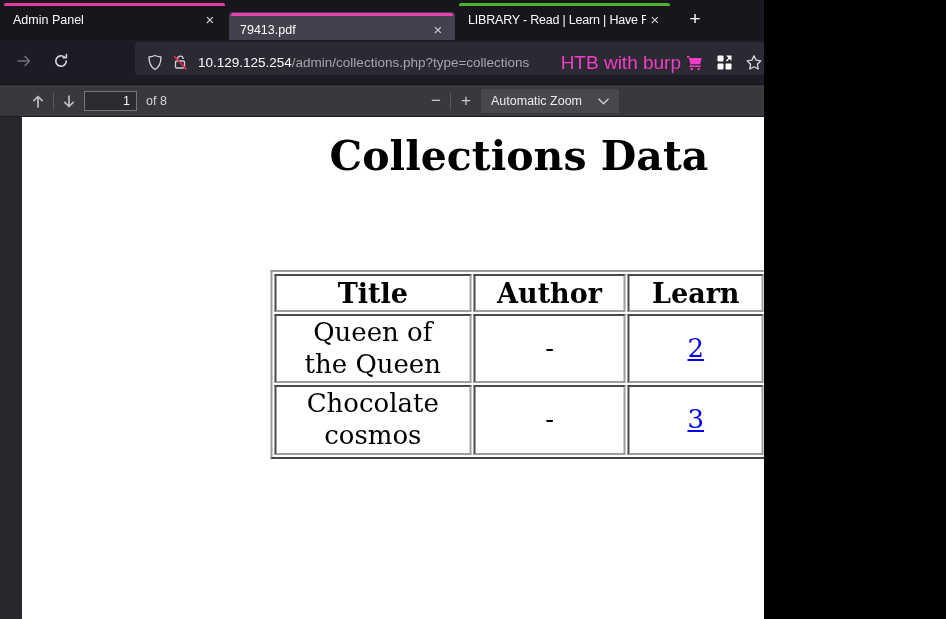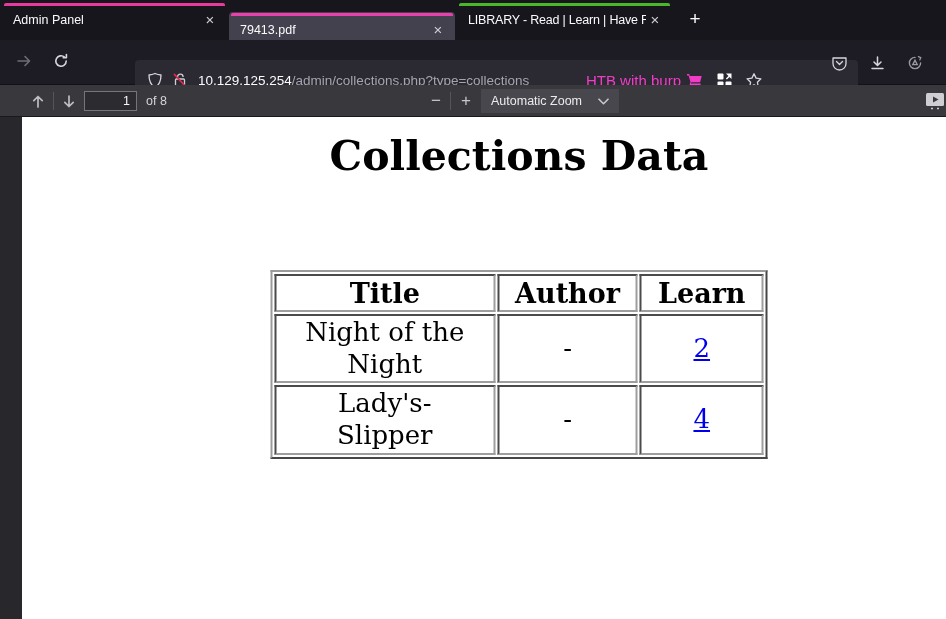--- a/index.html
+++ b/index.html
@@ -1,18 +1,18 @@
 <!DOCTYPE html>
 <html><head>
 <meta charset="utf-8">
 <style>
   * { margin:0; padding:0; box-sizing:border-box; }
   body { background:#000; }
   #root {
-    position:relative; width:946px; height:619px; overflow:hidden;
+    position:relative; width:764px; height:619px; overflow:hidden;
     background:#0f766e; font-family:"Liberation Sans", sans-serif;
   }
   
   .tabbar { position:absolute; top:0; left:0; width:946px; height:40px; background:#17161c; }
   .tab { position:absolute; top:2px; height:36px; border-radius:4px; }
   .tab .cline { position:absolute; top:1px; left:2px; right:2px; height:3px; border-radius:2px 2px 0 0; }
   .tab.active { background:#42414d; }
   .tab .tlabel {
     position:absolute; left:11px; top:50%; transform:translateY(-50%);
     color:#fbfbfe; font-size:12.5px; white-space:nowrap; max-width:170px; overflow:hidden;
@@ -23,29 +23,29 @@
     color:#cfced6; font-size:15px; width:18px; height:18px; line-height:17px; text-align:center; border-radius:3px;
   }
   .newtab {
     position:absolute; left:681px; top:6px; width:28px; height:28px; border-radius:4px;
     color:#fbfbfe; font-size:19px; line-height:26px; text-align:center;
   }
   
   .navbar { position:absolute; top:40px; left:0; width:946px; height:45px; background:#1d1b23; border-bottom:1px solid #121117; }
   .navbtn { position:absolute; top:8px; width:30px; height:30px; border-radius:4px; display:flex; align-items:center; justify-content:center; }
   .urlbar {
-    position:absolute; left:135px; top:20px; width:723px; height:33px; background:#2b2a33; border-radius:4px;
+    position:absolute; left:135px; top:2px; width:723px; height:33px; background:#2b2a33; border-radius:4px;
     display:flex; align-items:center; padding:8px 95px 0 12px;
   }
   .urlbar .u-ico { flex:0 0 auto; display:flex; align-items:center; margin-right:9px; }
   .urltext { font-size:13.5px; white-space:nowrap; overflow:hidden; }
   .urltext .domain { color:#fbfbfe; }
   .urltext .path { color:#a6a4ae; }
   .u-spacer { flex:1 1 auto; }
-  .container-label { font-size:15px; white-space:nowrap; margin-right:5px; }
+  .container-label { font-size:19px; white-space:nowrap; margin-right:5px; }
   .navicons { position:absolute; top:8px; display:flex; align-items:center; }
   
   .pdfbar { position:absolute; top:85px; left:0; width:946px; height:32px; background:#38383d; border-bottom:1px solid #19191c; }
   .pbtn { position:absolute; top:4px; width:24px; height:24px; display:flex; align-items:center; justify-content:center; }
   .pdiv { position:absolute; top:7px; width:1px; height:18px; background:#55555a; }
   .pageinput {
     position:absolute; left:84px; top:6px; width:53px; height:20px; background:#2c2c30;
     border:1px solid #75757a; color:#f5f5f7; font-size:12.5px; text-align:right; padding:0 6px;
     font-family:"Liberation Sans", sans-serif;
   }
@@ -60,21 +60,21 @@
   .page { position:absolute; left:22px; top:0; width:994px; height:502px; background:#ffffff; }
   .doc-title {
     margin-top:15px; text-align:center; font-family:"DejaVu Serif", serif;
     font-weight:bold; font-size:41px; color:#000;
   }
   .doc-table-wrap { position:absolute; top:153px; left:50%; transform:translateX(-50%); }
   table.doc {
     border-collapse:separate; border-spacing:2px; border:2px outset #9a9a9a;
     background:#fff; font-family:"DejaVu Serif", serif; color:#000;
   }
-  table.doc th, table.doc td { border:2px inset #9e9e9e; text-align:center; vertical-align:middle; padding:1px 16px; }
+  table.doc th, table.doc td { border:2px inset #9e9e9e; text-align:center; vertical-align:middle; padding:1px 22px; }
   table.doc th { font-size:27px; font-weight:bold; height:38px; }
   table.doc td { font-size:26px; height:38px; line-height:1.22; }
   .col-title { width:259px; }
   .col-author { width:108px; }
   .col-link { width:86px; }
   td.bold { font-weight:bold; }
   td a { text-decoration:underline; }
 </style>
 </head>
 <body>
@@ -230,28 +230,28 @@
         <table class="doc">
           <thead>
             <tr>
               <th class="col-title">Title</th>
               <th class="col-author">Author</th>
               <th class="col-link">Learn</th>
             </tr>
           </thead>
           <tbody>
               <tr>
-                <td class="col-title">Night of the Night</td>
+                <td class="col-title">Queen of the Queen</td>
                 <td class="col-author">-</td>
                 <td class="col-link"><a href="#" style="color: rgb(0, 0, 238);">2</a></td>
               </tr>
               <tr>
-                <td class="col-title">Lady's-Slipper</td>
+                <td class="col-title">Chocolate cosmos</td>
                 <td class="col-author">-</td>
-                <td class="col-link"><a href="#" style="color: rgb(0, 0, 238);">4</a></td>
+                <td class="col-link"><a href="#" style="color: rgb(0, 0, 238);">3</a></td>
               </tr>
             </tbody>
         </table>
       </div>
     </div>
   </div>
 
 </div>
 
 </body></html>

